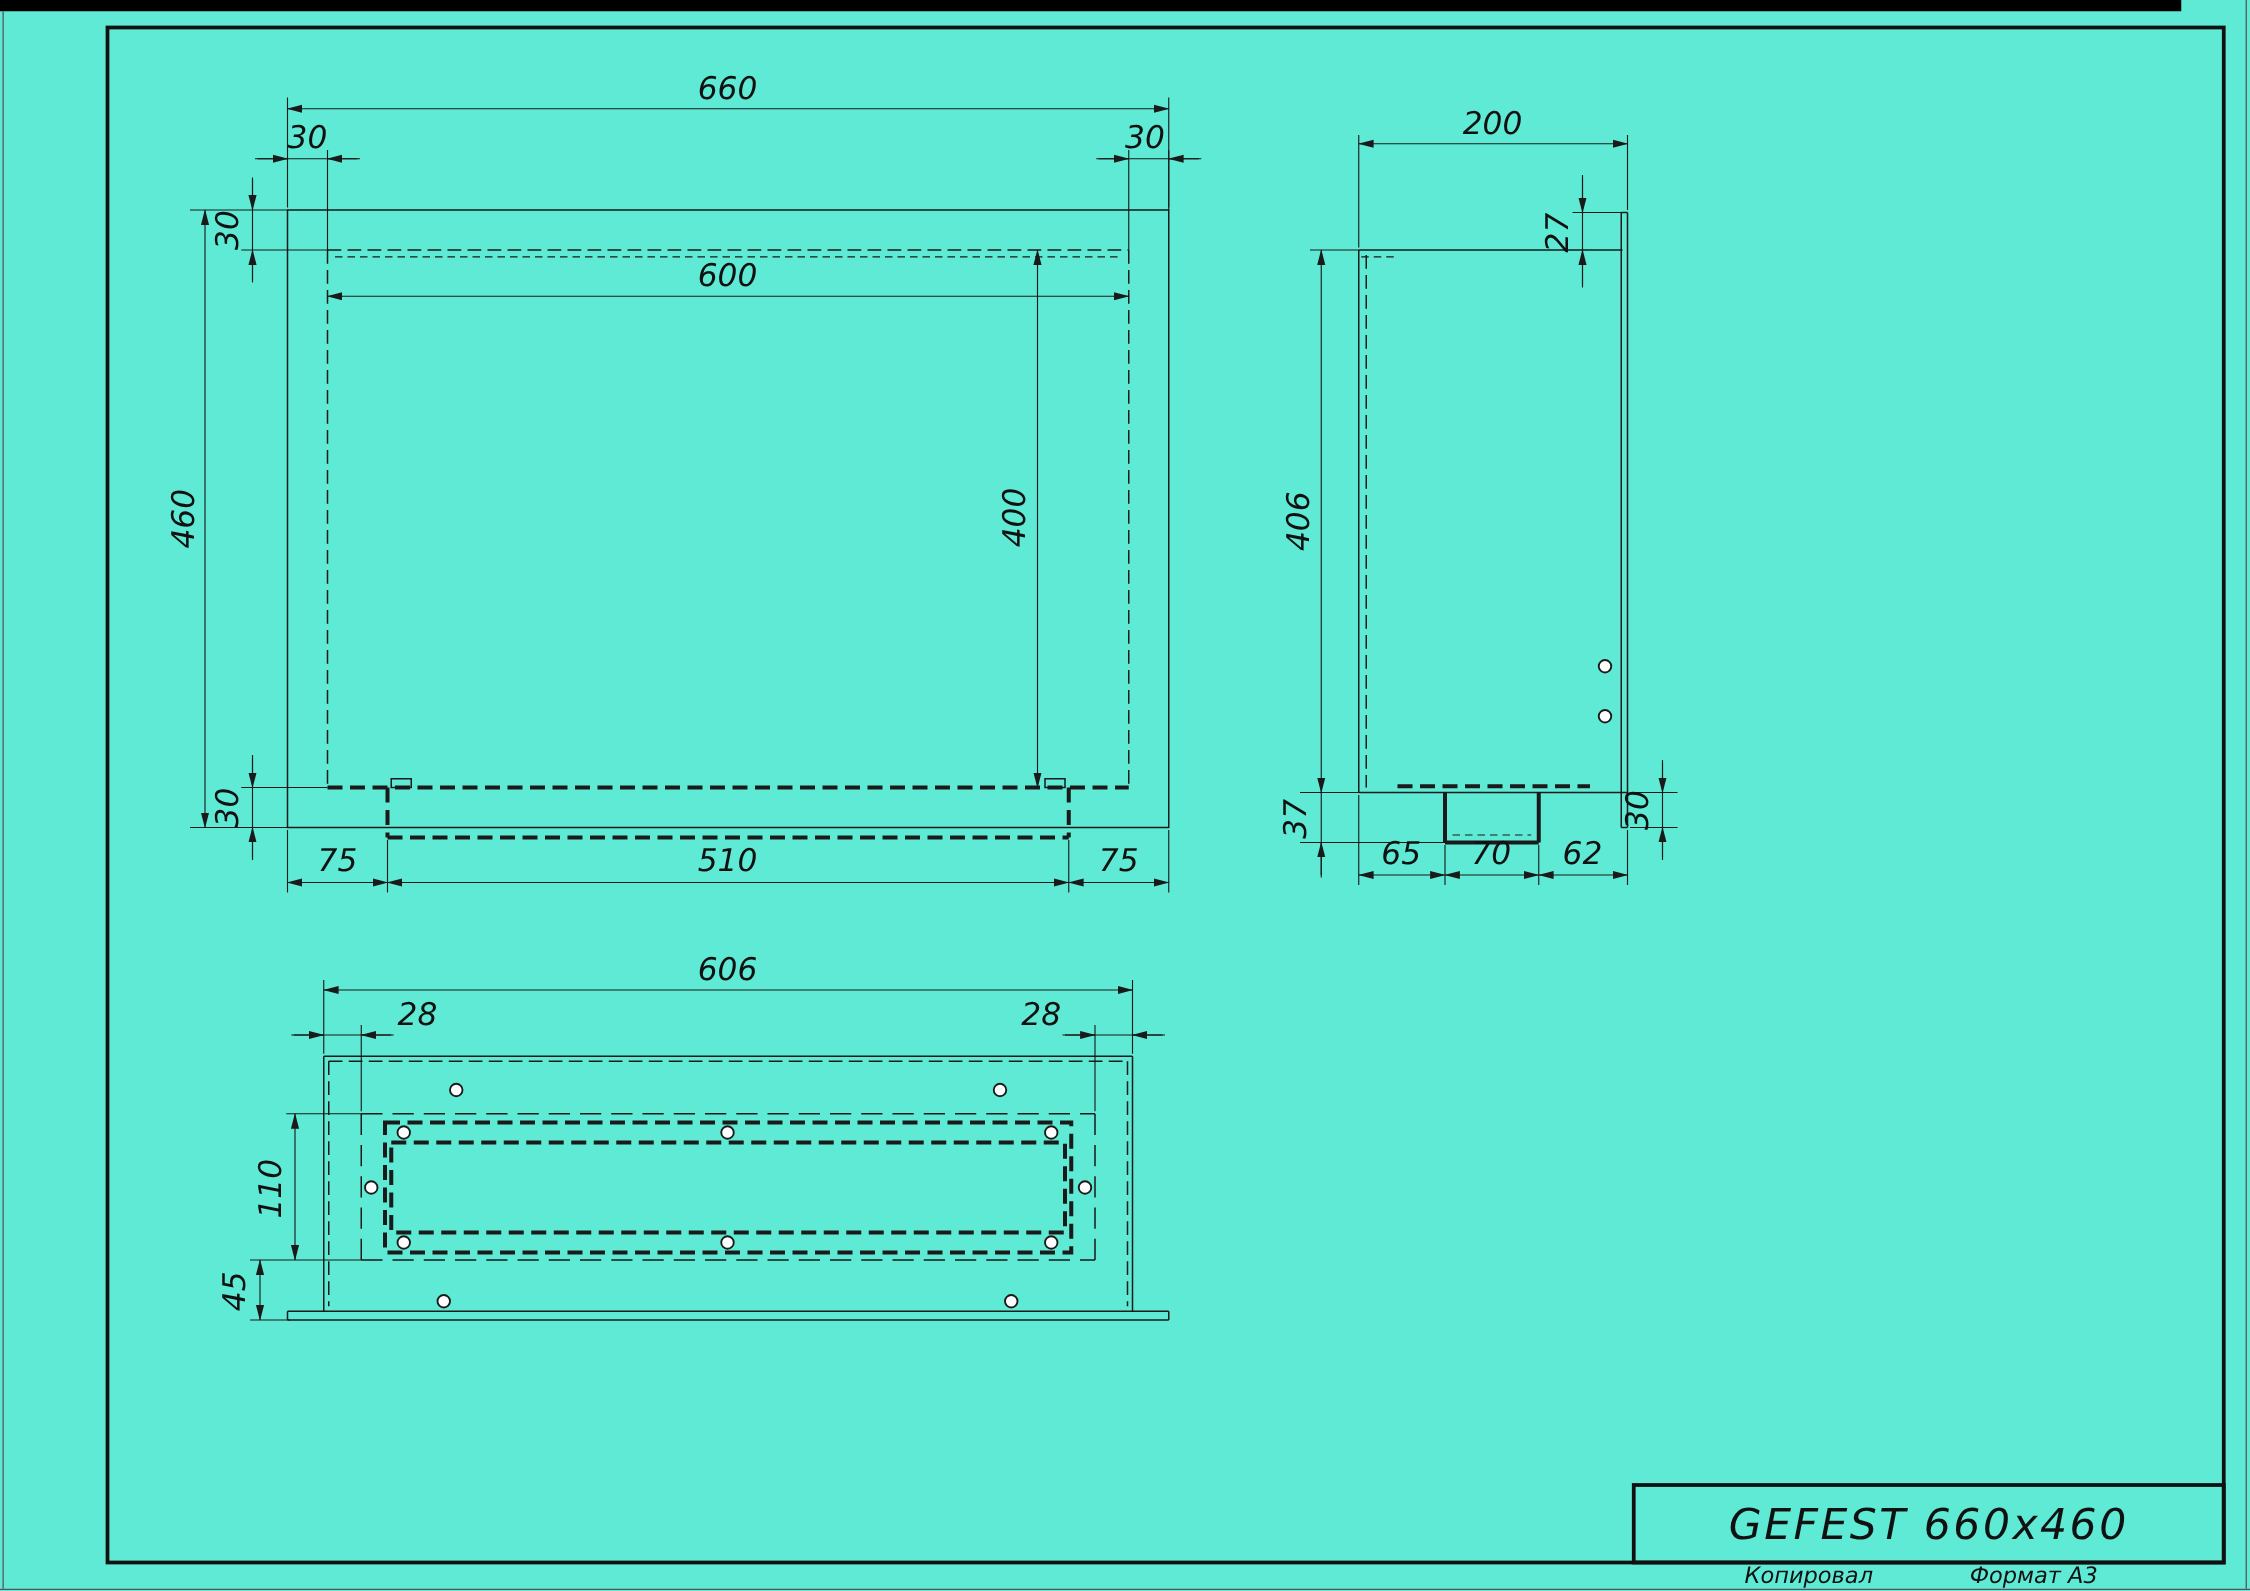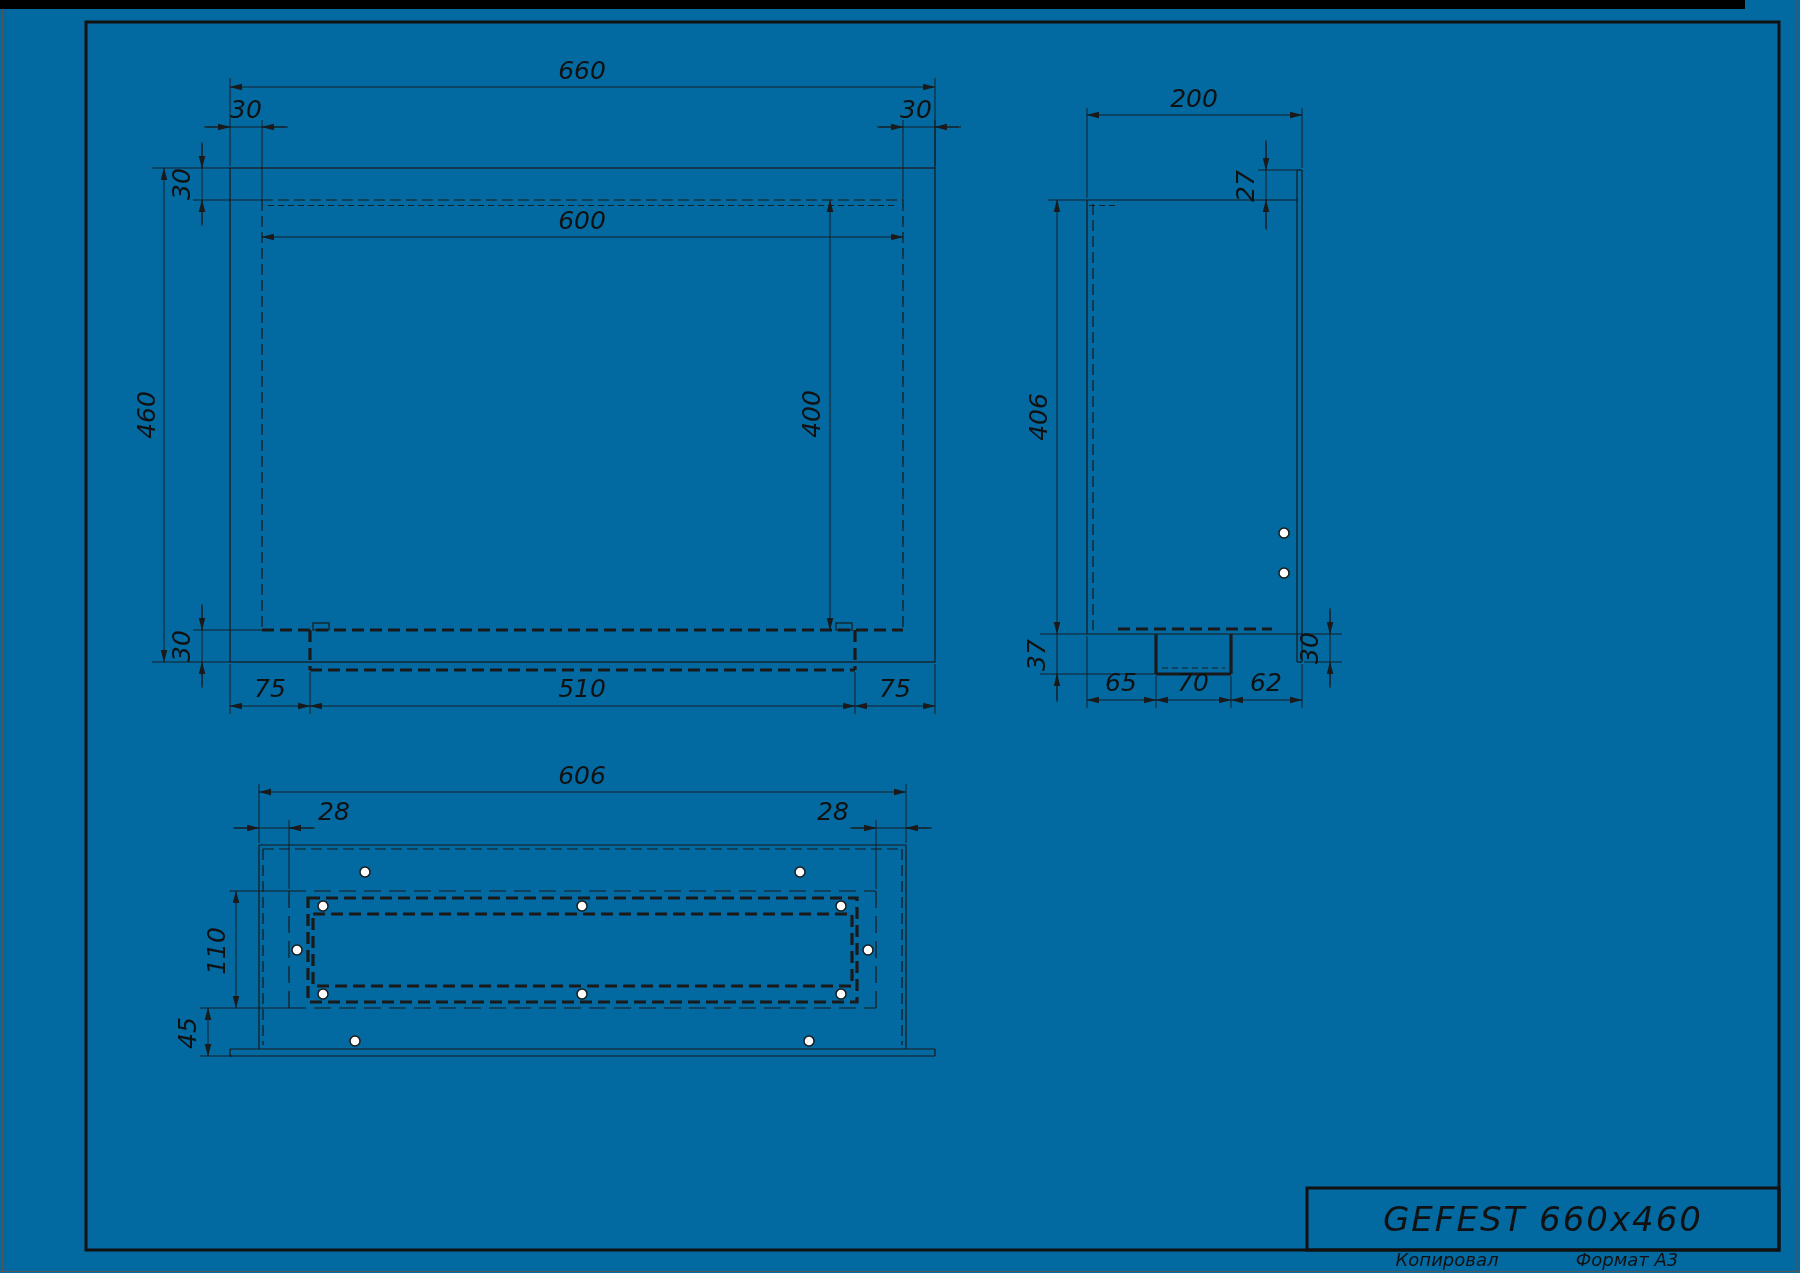--- a/index.html
+++ b/index.html
@@ -1,17 +1,17 @@
 <!DOCTYPE html>
 <html><head>
 <meta charset="utf-8">
 <style>
   html,body { margin:0; padding:0; background:#e8e8e8; }
   #page {
-    position:relative; width:1800px; height:1273px; background:#0369a1;
+    position:relative; width:1800px; height:1273px; background:#5eead4;
     font-family:"DejaVu Sans", sans-serif; overflow:hidden;
   }
   svg { position:absolute; left:0; top:0; }
   
   .s  { stroke:#1a1a1a; stroke-width:1.2; fill:none; }
   .x  { stroke:#1a1a1a; stroke-width:0.9; fill:none; }
   .d  { stroke:#1a1a1a; stroke-width:1.2; fill:none; stroke-dasharray:11 5; }
   .d2 { stroke:#1a1a1a; stroke-width:0.9; fill:none; stroke-dasharray:6 4; }
   .ld { stroke:#1a1a1a; stroke-width:1.2; fill:none; stroke-dasharray:17 8; }
   .td { stroke:#1a1a1a; stroke-width:3.2; fill:none; stroke-dasharray:12 6; }

